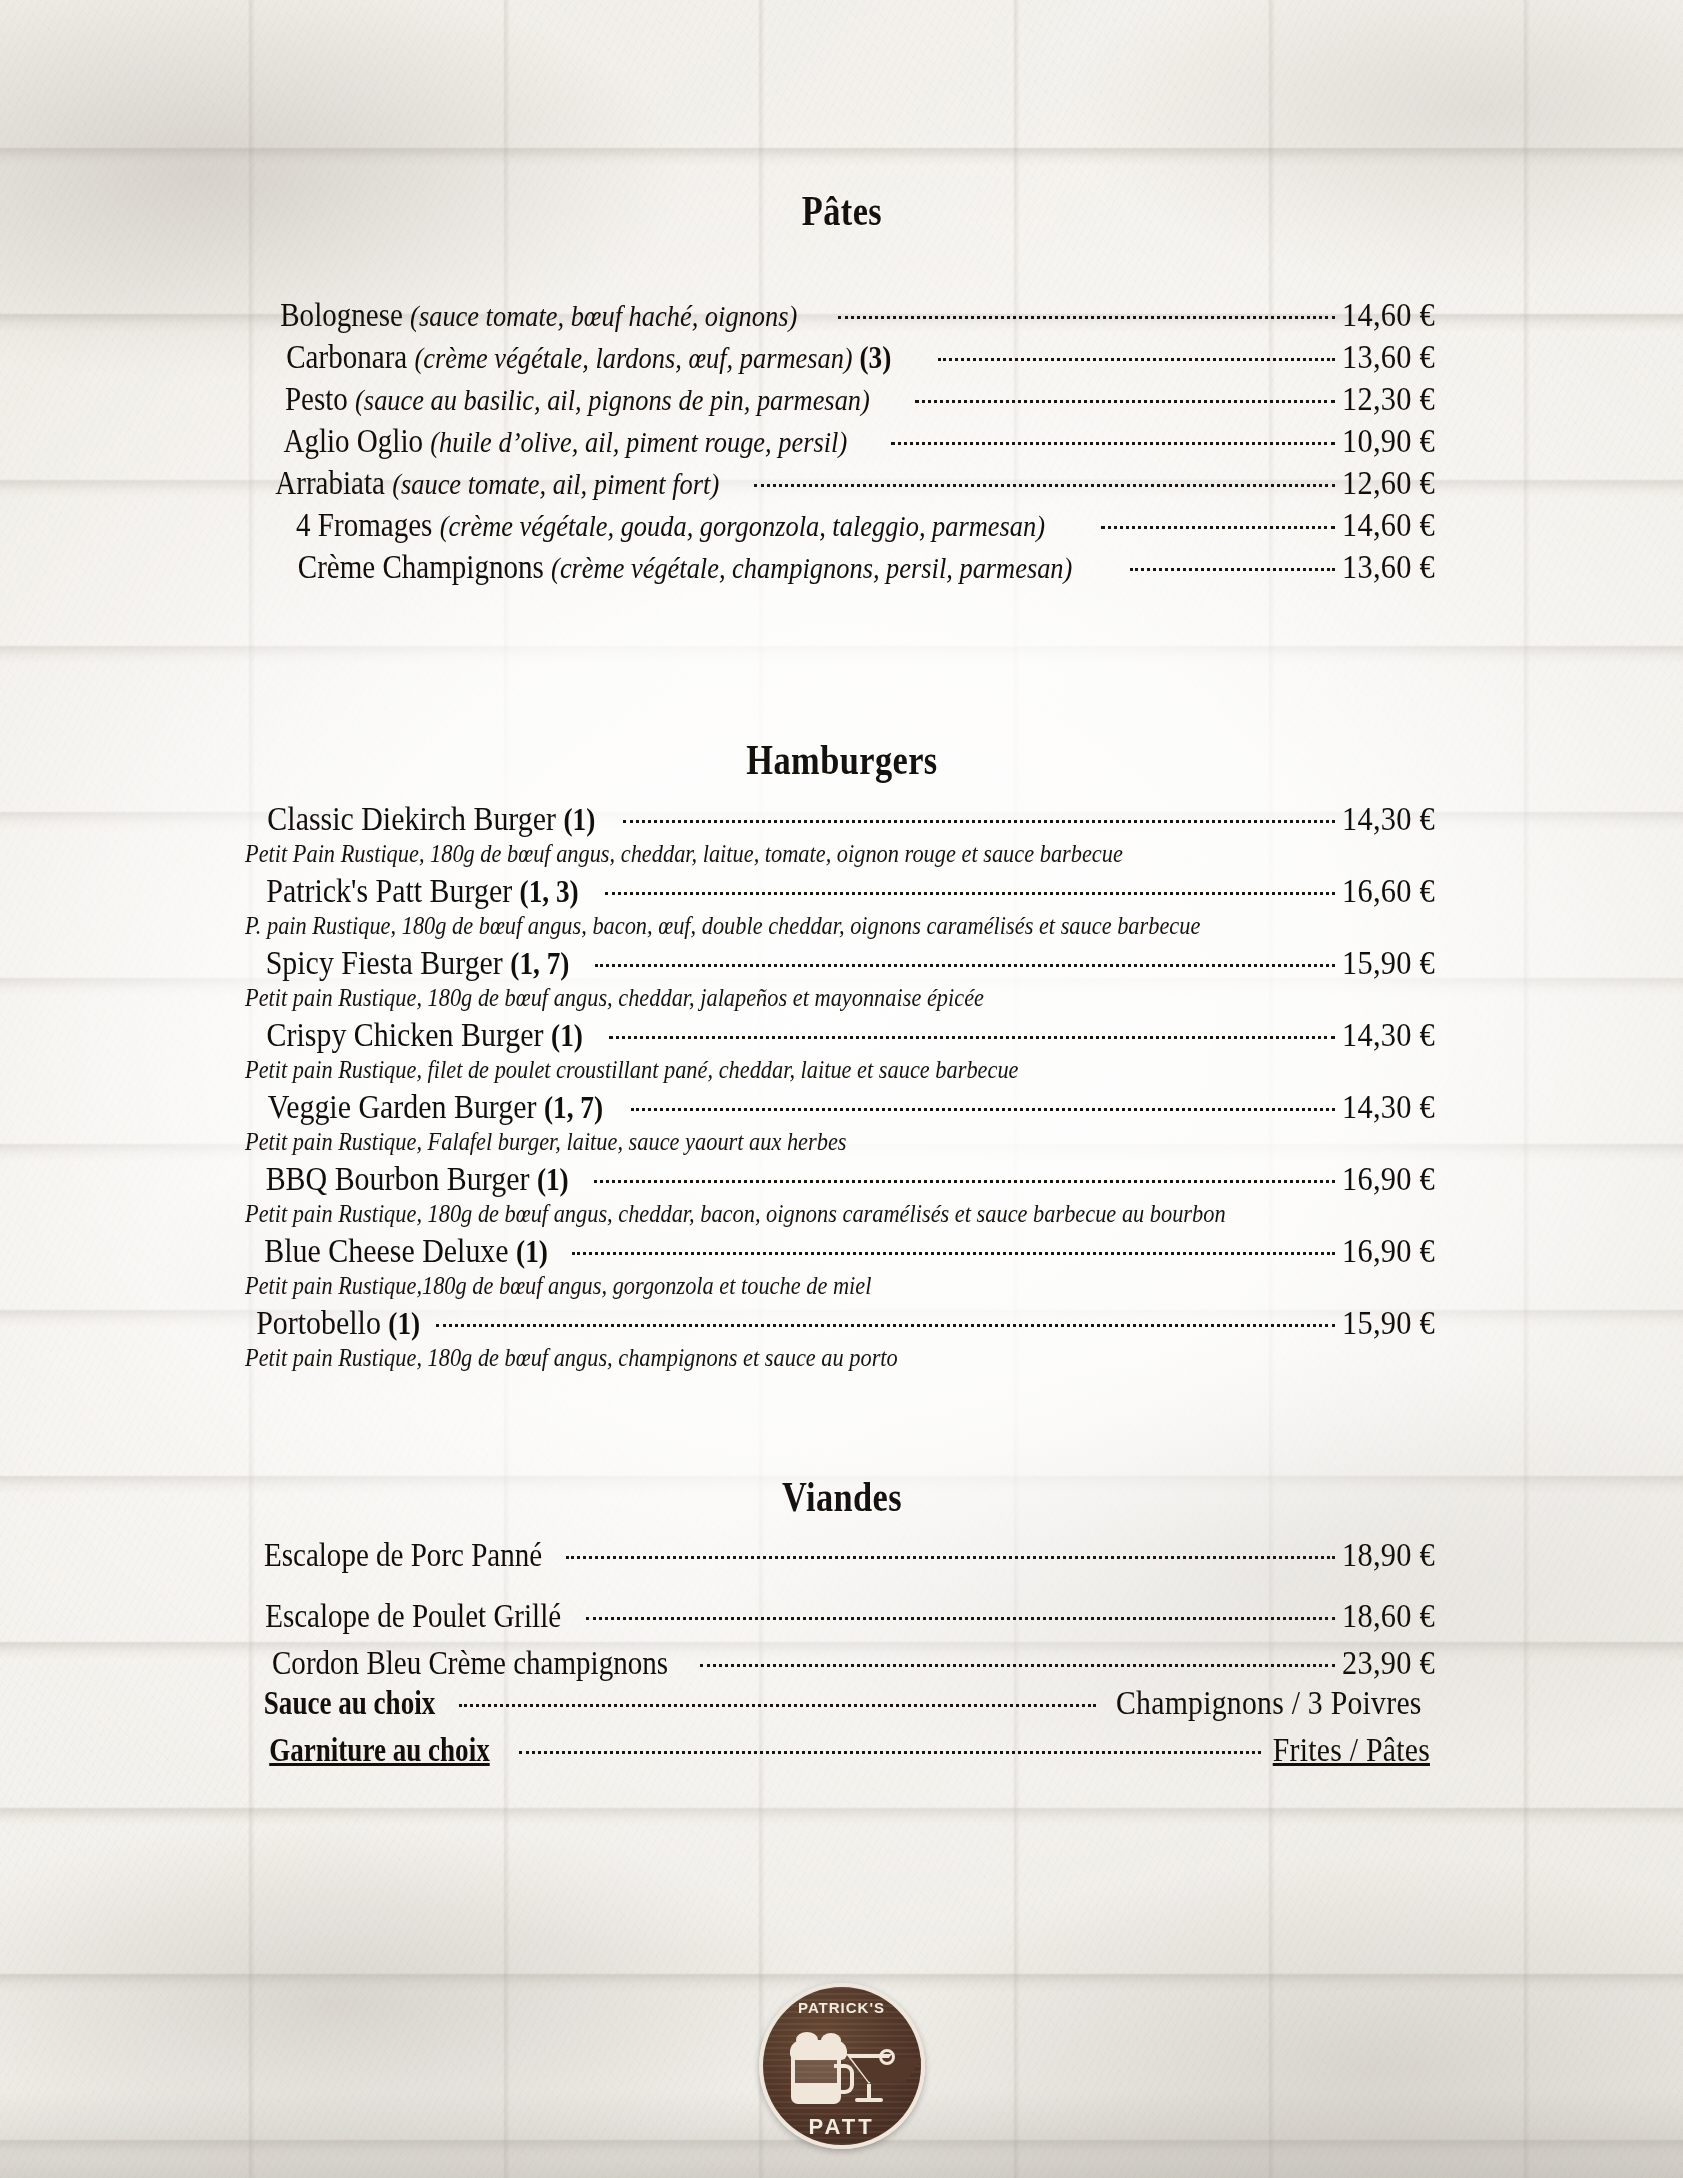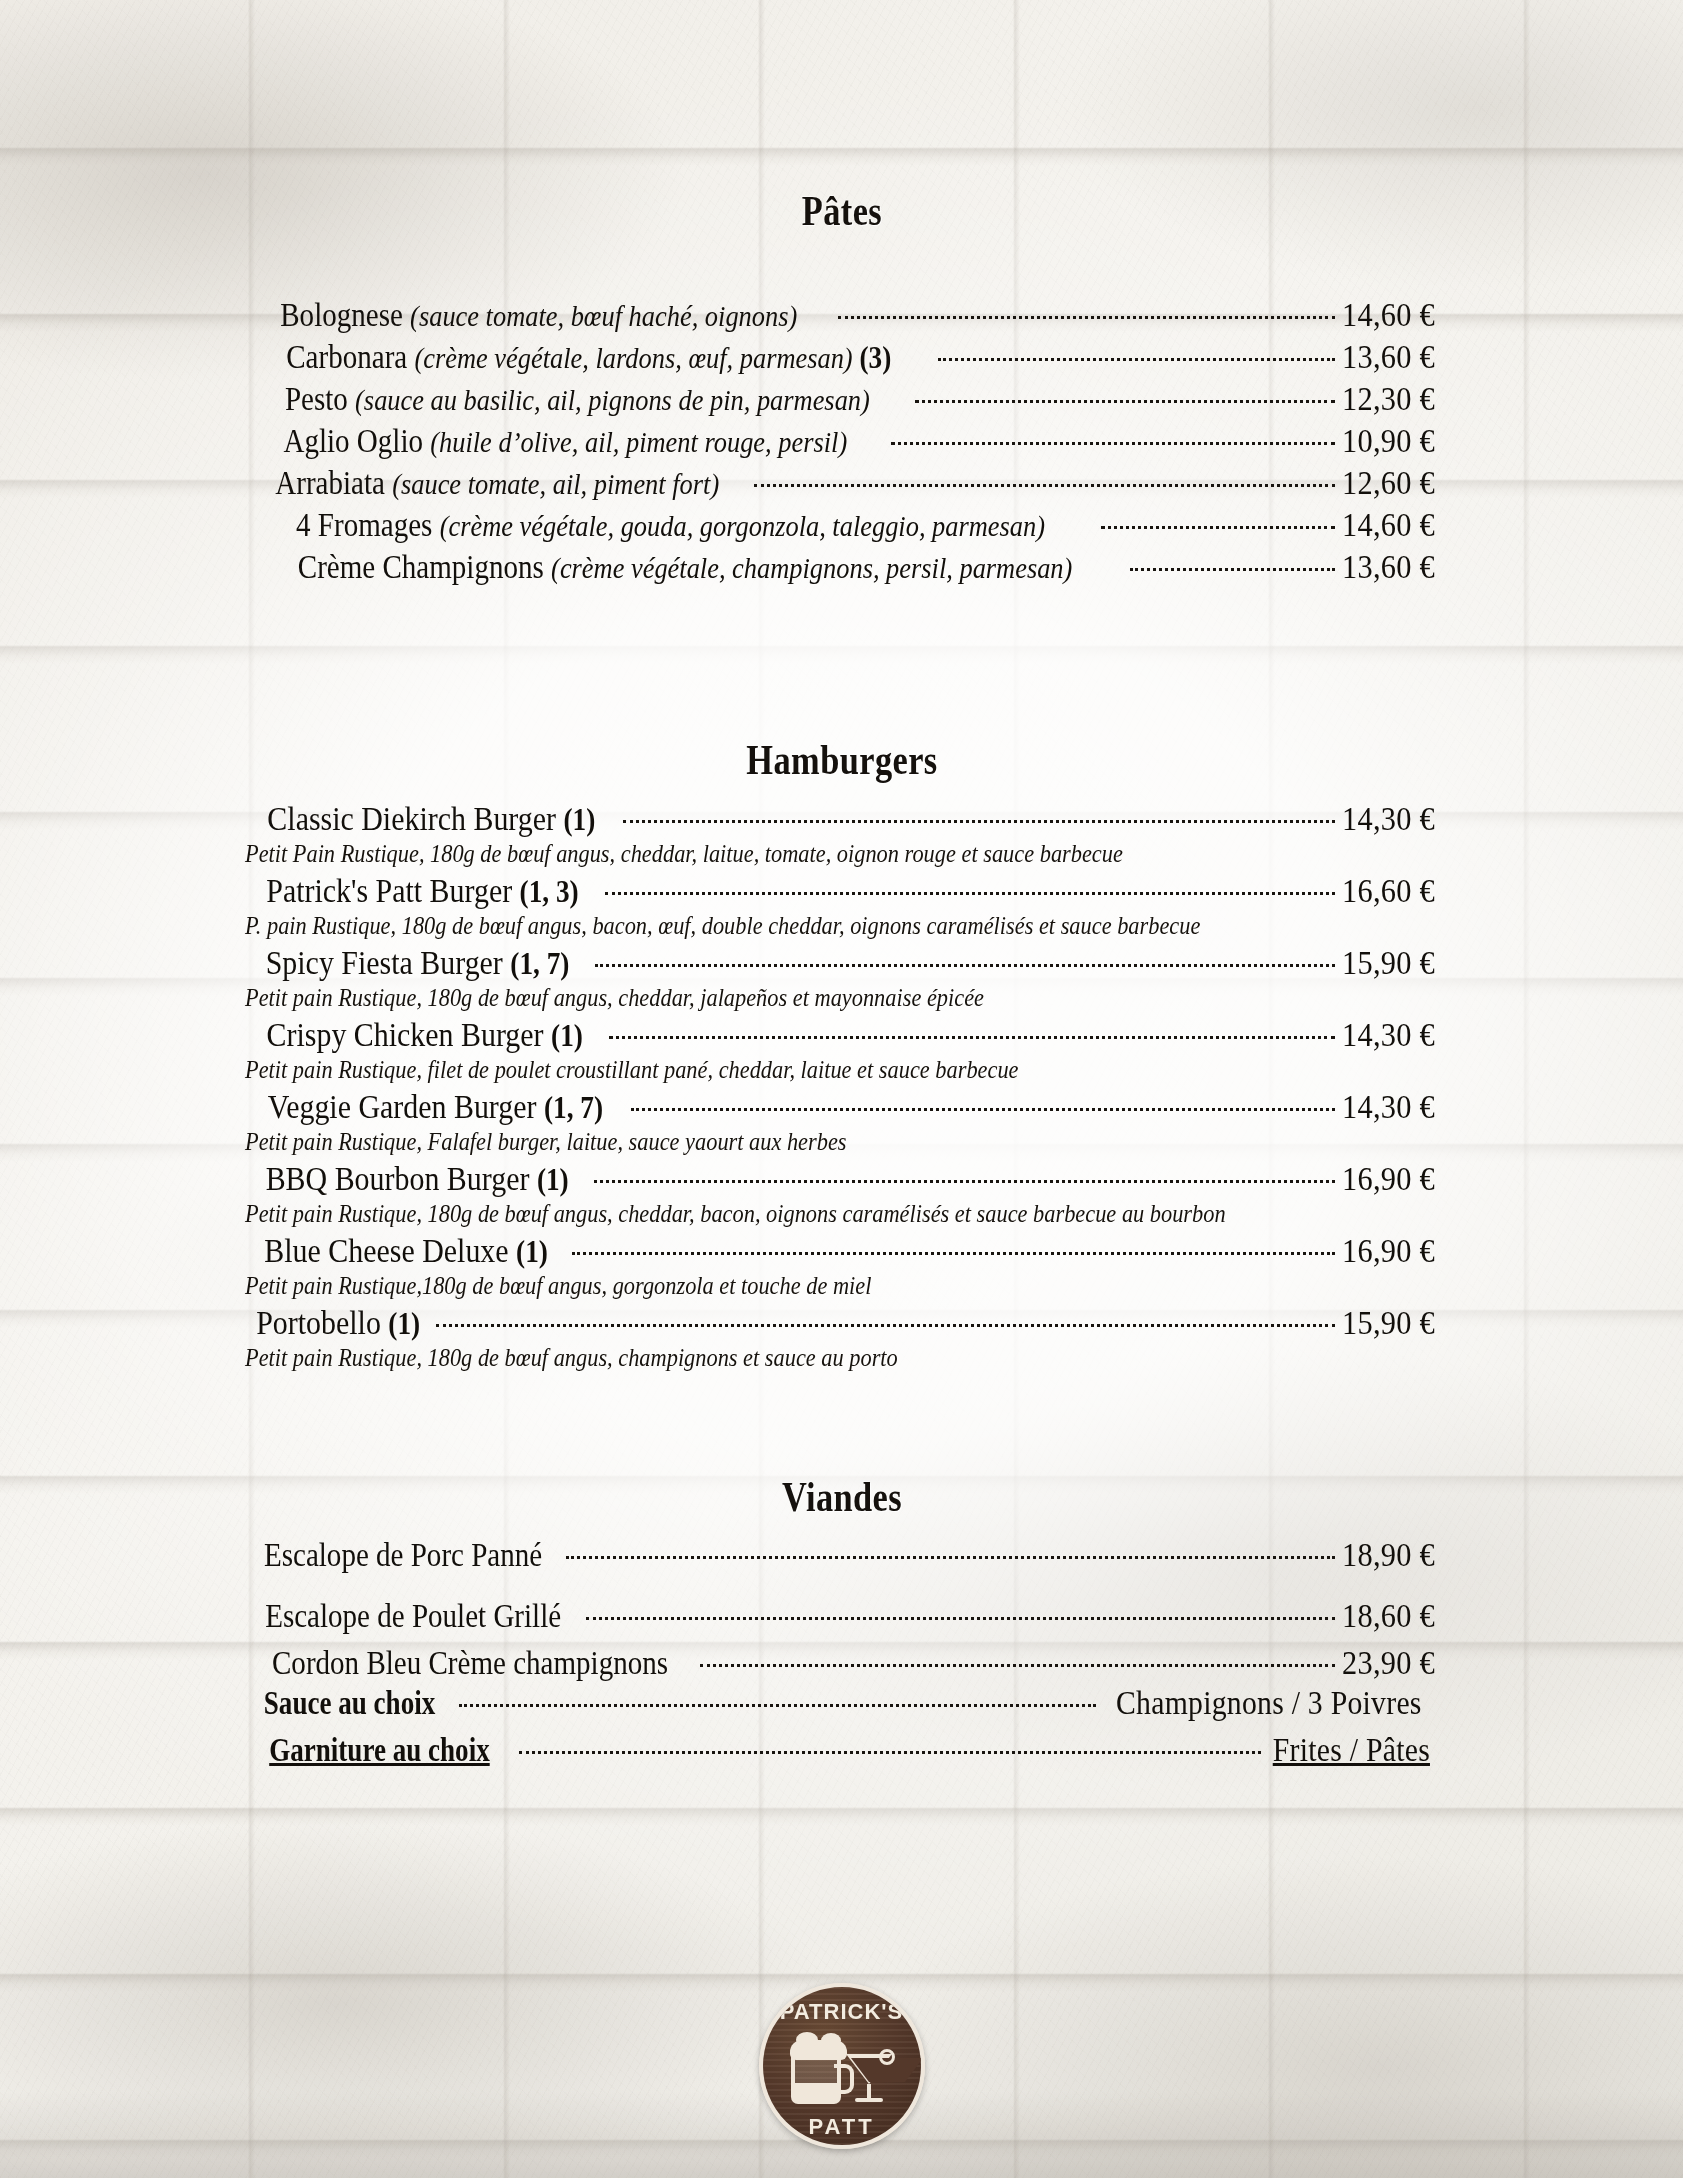--- a/index.html
+++ b/index.html
@@ -180,21 +180,21 @@
     overflow: hidden;
     box-shadow: 0 2px 6px rgba(0,0,0,.25);
   }
   .logo-top-text, .logo-bottom-text {
     position: absolute;
     left: 0; right: 0;
     text-align: center;
     color: #f3ece0;
     font-family: "Liberation Sans", sans-serif;
     font-weight: bold;
-    font-size: 22px;
+    font-size: 15px;
     letter-spacing: 1px;
   }
   .logo-top-text { top: 12px; }
   .logo-bottom-text { bottom: 5px; font-size: 22px; letter-spacing: 3px; }
   .logo-art {
     position: absolute;
     left: 0; right: 0; top: 44px;
     height: 73px;
     display: flex;
     justify-content: center;

